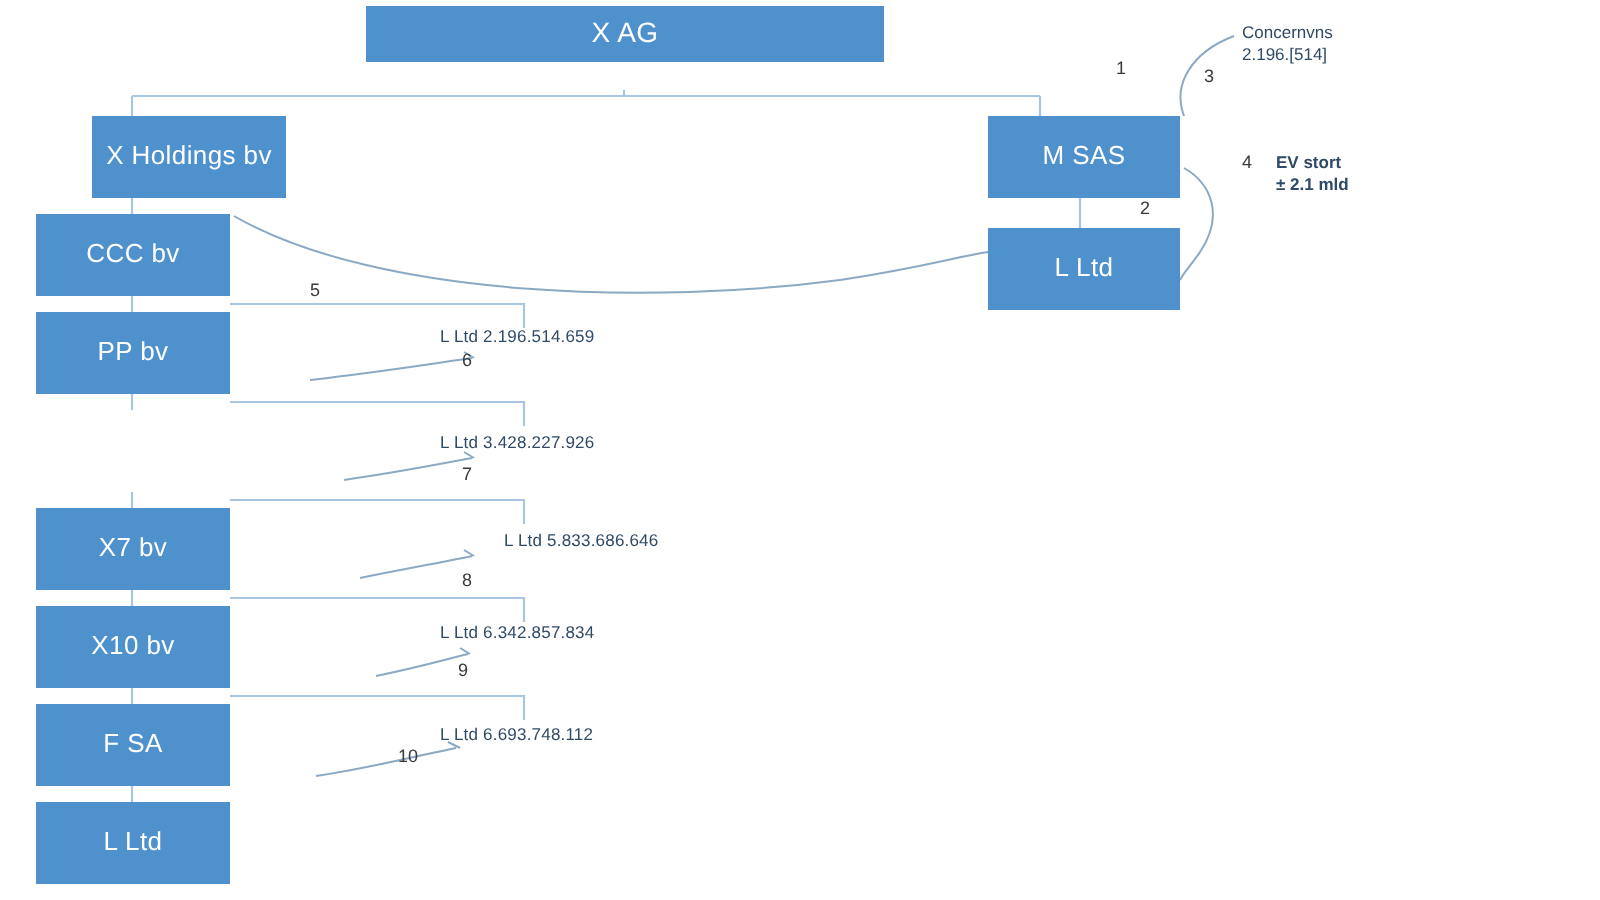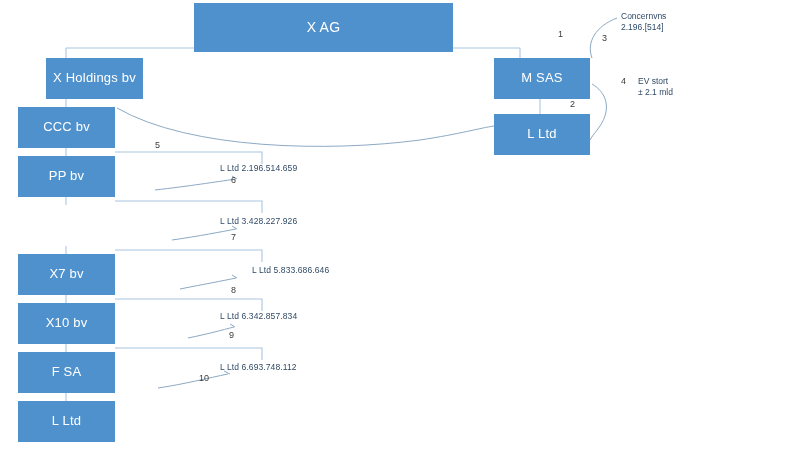--- a/index.html
+++ b/index.html
@@ -46,21 +46,21 @@
     font-size: 9px;
     color: #3a3a3a;
     white-space: nowrap;
   }
   .annot {
     position: absolute;
     font-size: 8.5px;
     color: #2f4a66;
     white-space: nowrap;
     line-height: 1.35;
-    font-weight: 400;
+    font-weight: 700;
   }
   .annot.light {
     font-weight: 400;
   }
   svg.wires {
     position: absolute;
     left: 0;
     top: 0;
     width: 800px;
     height: 450px;
@@ -122,21 +122,21 @@
     <path class="wire curve" d="M 235 327 L 230 324"></path>
 
     <path class="wire curve" d="M 158 388 C 185 384, 208 378, 228 374"></path>
     <path class="wire curve" d="M 230 374 L 224 371"></path>
 
     <path class="wire curve" d="M 592 58 C 586 42, 596 26, 617 18"></path>
 
     <path class="wire curve" d="M 592 84 C 606 92, 612 108, 600 126 C 596 132, 592 136, 590 140"></path>
   </svg>
 
-  <div class="node big" style="left:194px; top:3px; width:259px; height:49px;">
+  <div class="node big" style="left:183px; top:3px; width:259px; height:28px;">
     <span>X AG</span>
   </div>
 
   <div class="node" style="left:18px; top:58px; width:97px; height:41px;margin-left:28px;">
     <span>X Holdings bv</span>
   </div>
   <div class="node" style="left:18px; top:107px; width:97px; height:41px;text-align:right;">
     <span>CCC bv</span>
   </div>
   <div class="node" style="left:18px; top:156px; width:97px; height:41px;">

